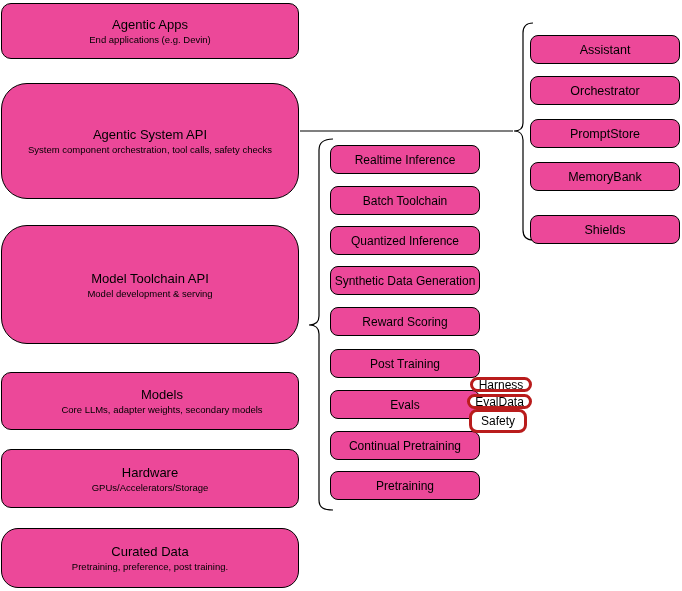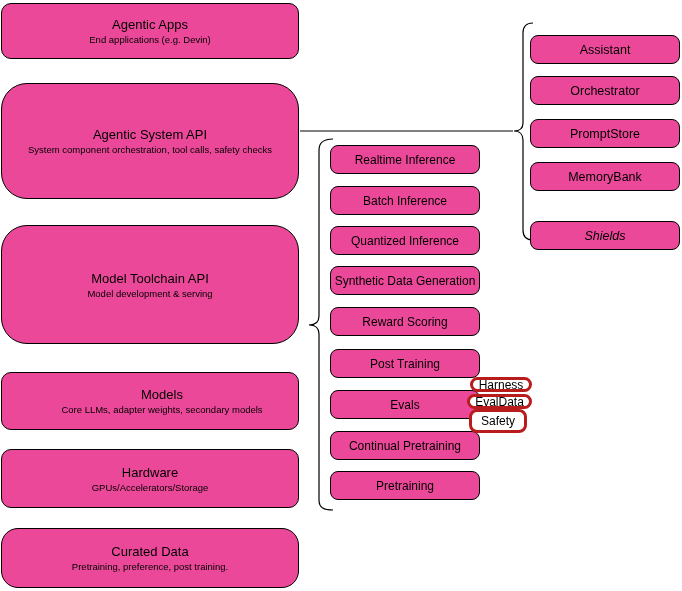--- a/index.html
+++ b/index.html
@@ -83,21 +83,21 @@
 
   <div class="node lbox" style="top:528px;height:60px;border-radius:17px;">
     <div class="title">Curated Data</div>
     <div class="sub">Pretraining, preference, post training.</div>
   </div>
 
   <div class="node mbox" style="top:145px;">
     <div class="lbl">Realtime Inference</div>
   </div>
   <div class="node mbox" style="top:186px;">
-    <div class="lbl">Batch Inference</div>
+    <div class="lbl">Batch Toolchain</div>
   </div>
   <div class="node mbox" style="top:226px;">
     <div class="lbl">Quantized Inference</div>
   </div>
   <div class="node mbox" style="top:266px;">
     <div class="lbl">Synthetic Data Generation</div>
   </div>
   <div class="node mbox" style="top:307px;">
     <div class="lbl">Reward Scoring</div>
   </div>
@@ -129,17 +129,17 @@
   </div>
   <div class="node rbox" style="top:76px;">
     <div class="lbl">Orchestrator</div>
   </div>
   <div class="node rbox" style="top:119px;">
     <div class="lbl">PromptStore</div>
   </div>
   <div class="node rbox" style="top:162px;">
     <div class="lbl">MemoryBank</div>
   </div>
-  <div class="node rbox" style="top:221px;font-style:italic;">
+  <div class="node rbox" style="top:215px;">
     <div class="lbl">Shields</div>
   </div>
 
 </div>
 
 </body></html>

